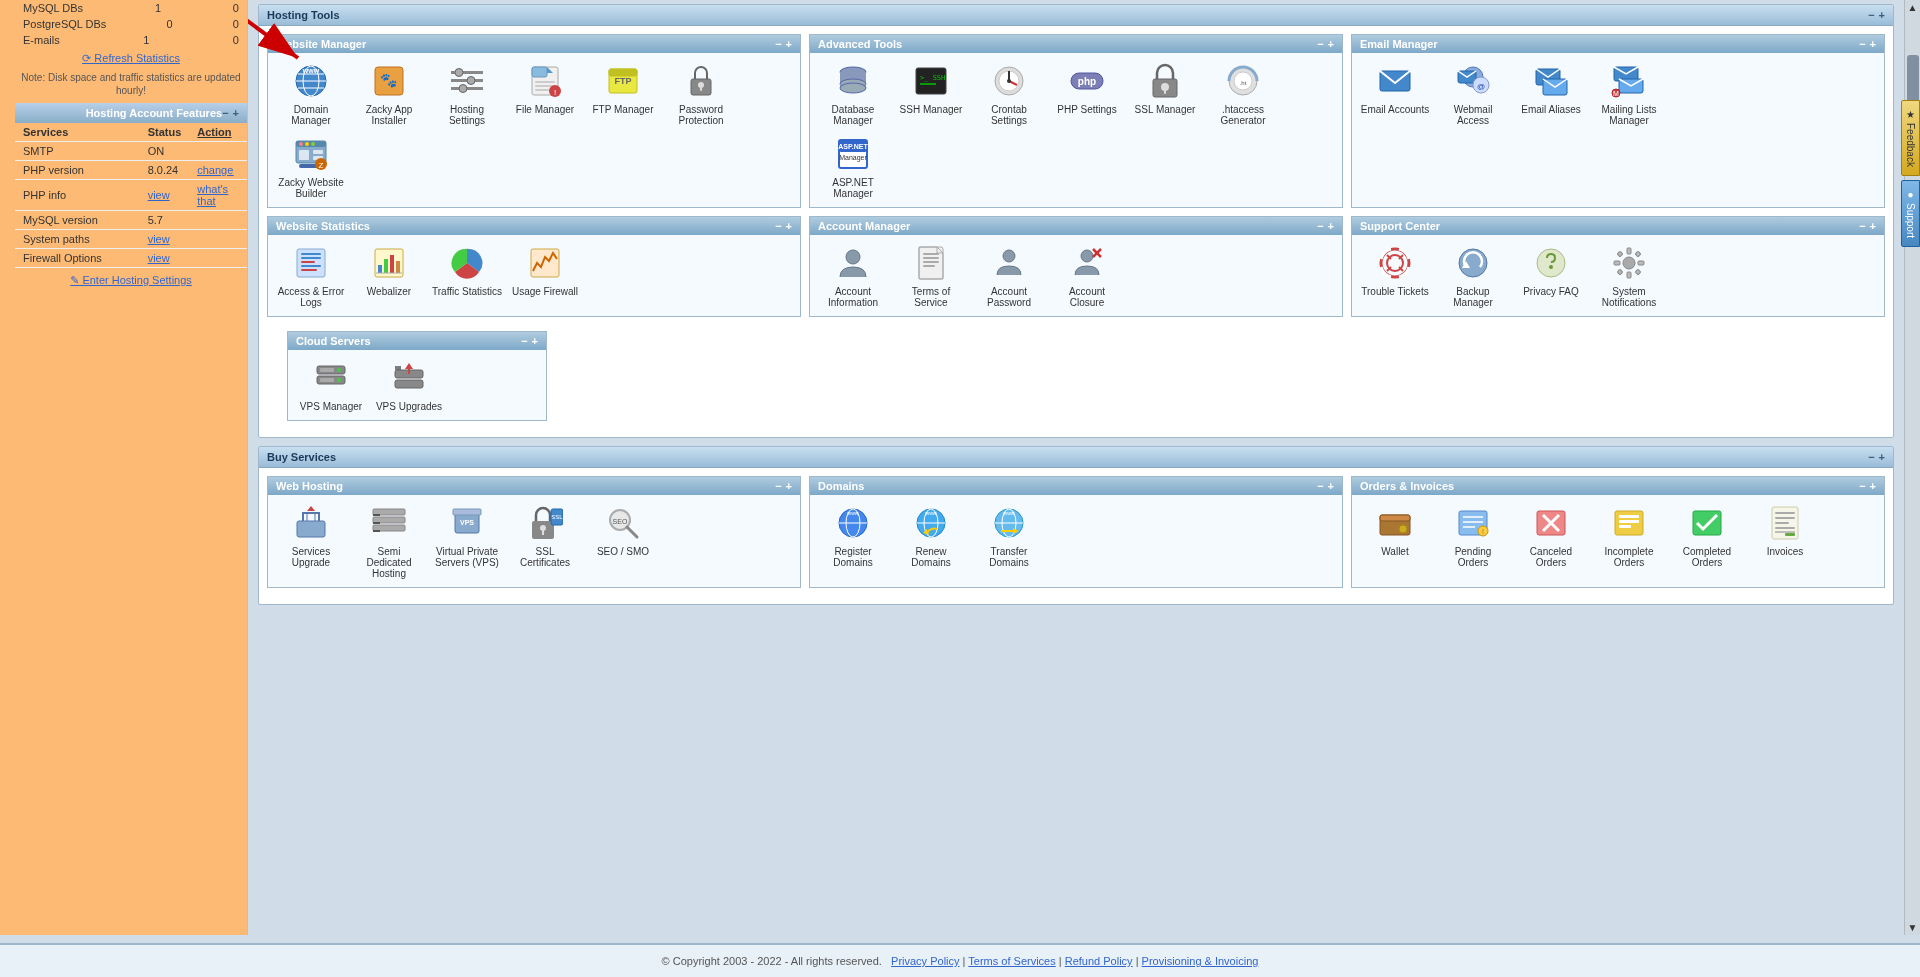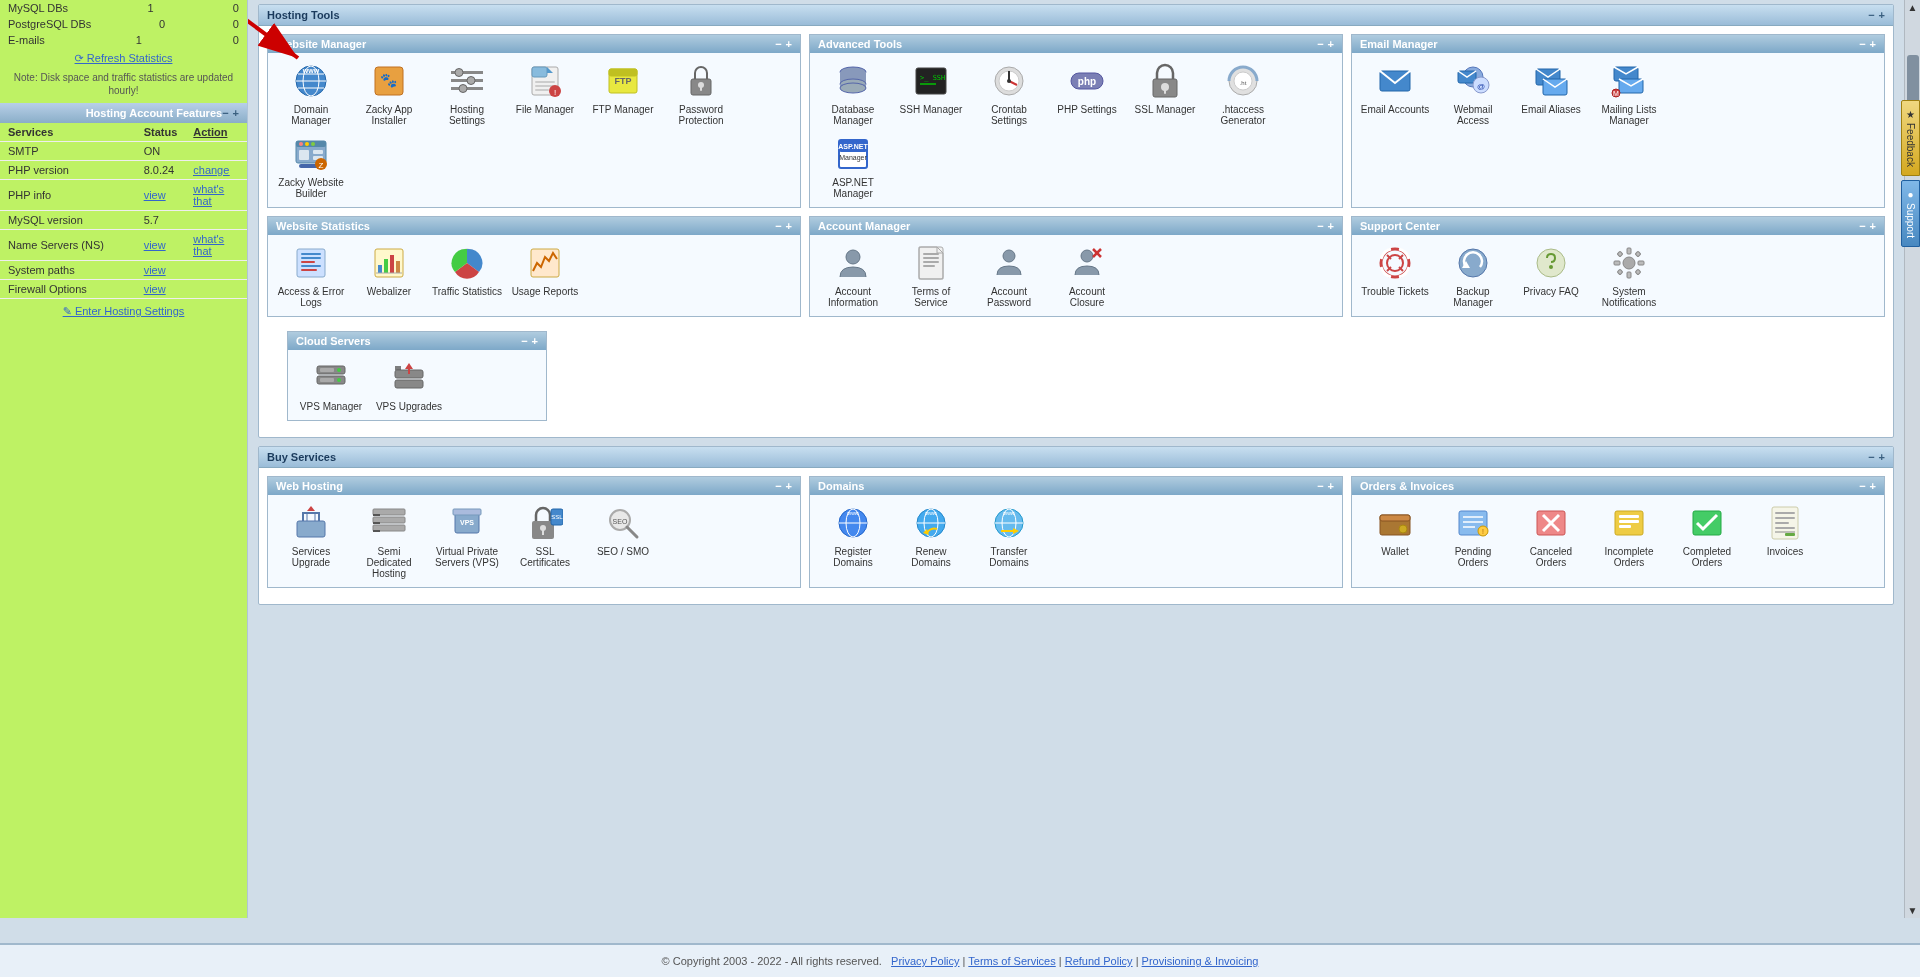--- a/index.html
+++ b/index.html
@@ -20,23 +20,23 @@
     .main-content {
       display: flex;
       flex: 1;
       padding: 0;
     }
 
     
     .left-sidebar {
       width: 248px;
       min-width: 248px;
-      background: #bef264;
+      background: #fdba74;
       border-right: 1px solid #b0c4d8;
-      padding: 0 0 10px 0;
+      padding: 0 0 10px 15px;
       font-size: 11px;
     }
 
     .refresh-link {
       color: #3366cc;
       text-decoration: underline;
       cursor: pointer;
       font-size: 11px;
       display: block;
       text-align: center;
@@ -199,21 +199,21 @@
     }
 
     
     .page-footer {
       background: #e8f0f8;
       border-top: 2px solid #a0b8cc;
       text-align: center;
       padding: 10px;
       font-size: 11px;
       color: #555;
-      margin-top: 25px;
+      margin-top: 8px;
     }
     .page-footer a {
       color: #3366cc;
       text-decoration: underline;
       cursor: pointer;
     }
 
     
     .red-arrow-svg {
       position: absolute;
@@ -341,25 +341,20 @@
             <td>PHP info</td>
             <td class="status-col"><a class="link-blue">view</a></td>
             <td class="action-col"><a class="link-blue">what's that</a></td>
           </tr>
           <tr>
             <td>MySQL version</td>
             <td class="status-col">5.7</td>
             <td class="action-col"></td>
           </tr>
           <tr>
-            <td>Name Servers (NS)</td>
-            <td class="status-col"><a class="link-blue">view</a></td>
-            <td class="action-col"><a class="link-blue">what's that</a></td>
-          </tr>
-          <tr>
             <td>System paths</td>
             <td class="status-col"><a class="link-blue">view</a></td>
             <td class="action-col"></td>
           </tr>
           <tr>
             <td>Firewall Options</td>
             <td class="status-col"><a class="link-blue">view</a></td>
             <td class="action-col"></td>
           </tr>
         </tbody>
@@ -709,21 +704,21 @@
                   <span class="icon-label">Traffic Statistics</span>
                 </div>
 
                 <div class="icon-item">
                   <div class="icon-box">
                     <svg class="icon-svg" viewBox="0 0 36 36">
                       <rect x="4" y="4" width="28" height="28" rx="2" fill="#ffe8cc" stroke="#ccaa44" stroke-width="1"></rect>
                       <polyline points="6,26 10,18 14,22 18,12 22,16 26,8 30,14" fill="none" stroke="#cc6600" stroke-width="2"></polyline>
                     </svg>
                   </div>
-                  <span class="icon-label">Usage Reports</span>
+                  <span class="icon-label">Usage Firewall</span>
                 </div>
               </div>
             </div>
 
             <div class="sub-panel">
               <div class="sub-panel-header">
                 <span>Account Manager</span>
                 <div style="display:flex;gap:4px;">
                   <span>−</span>
                   <span>+</span>

